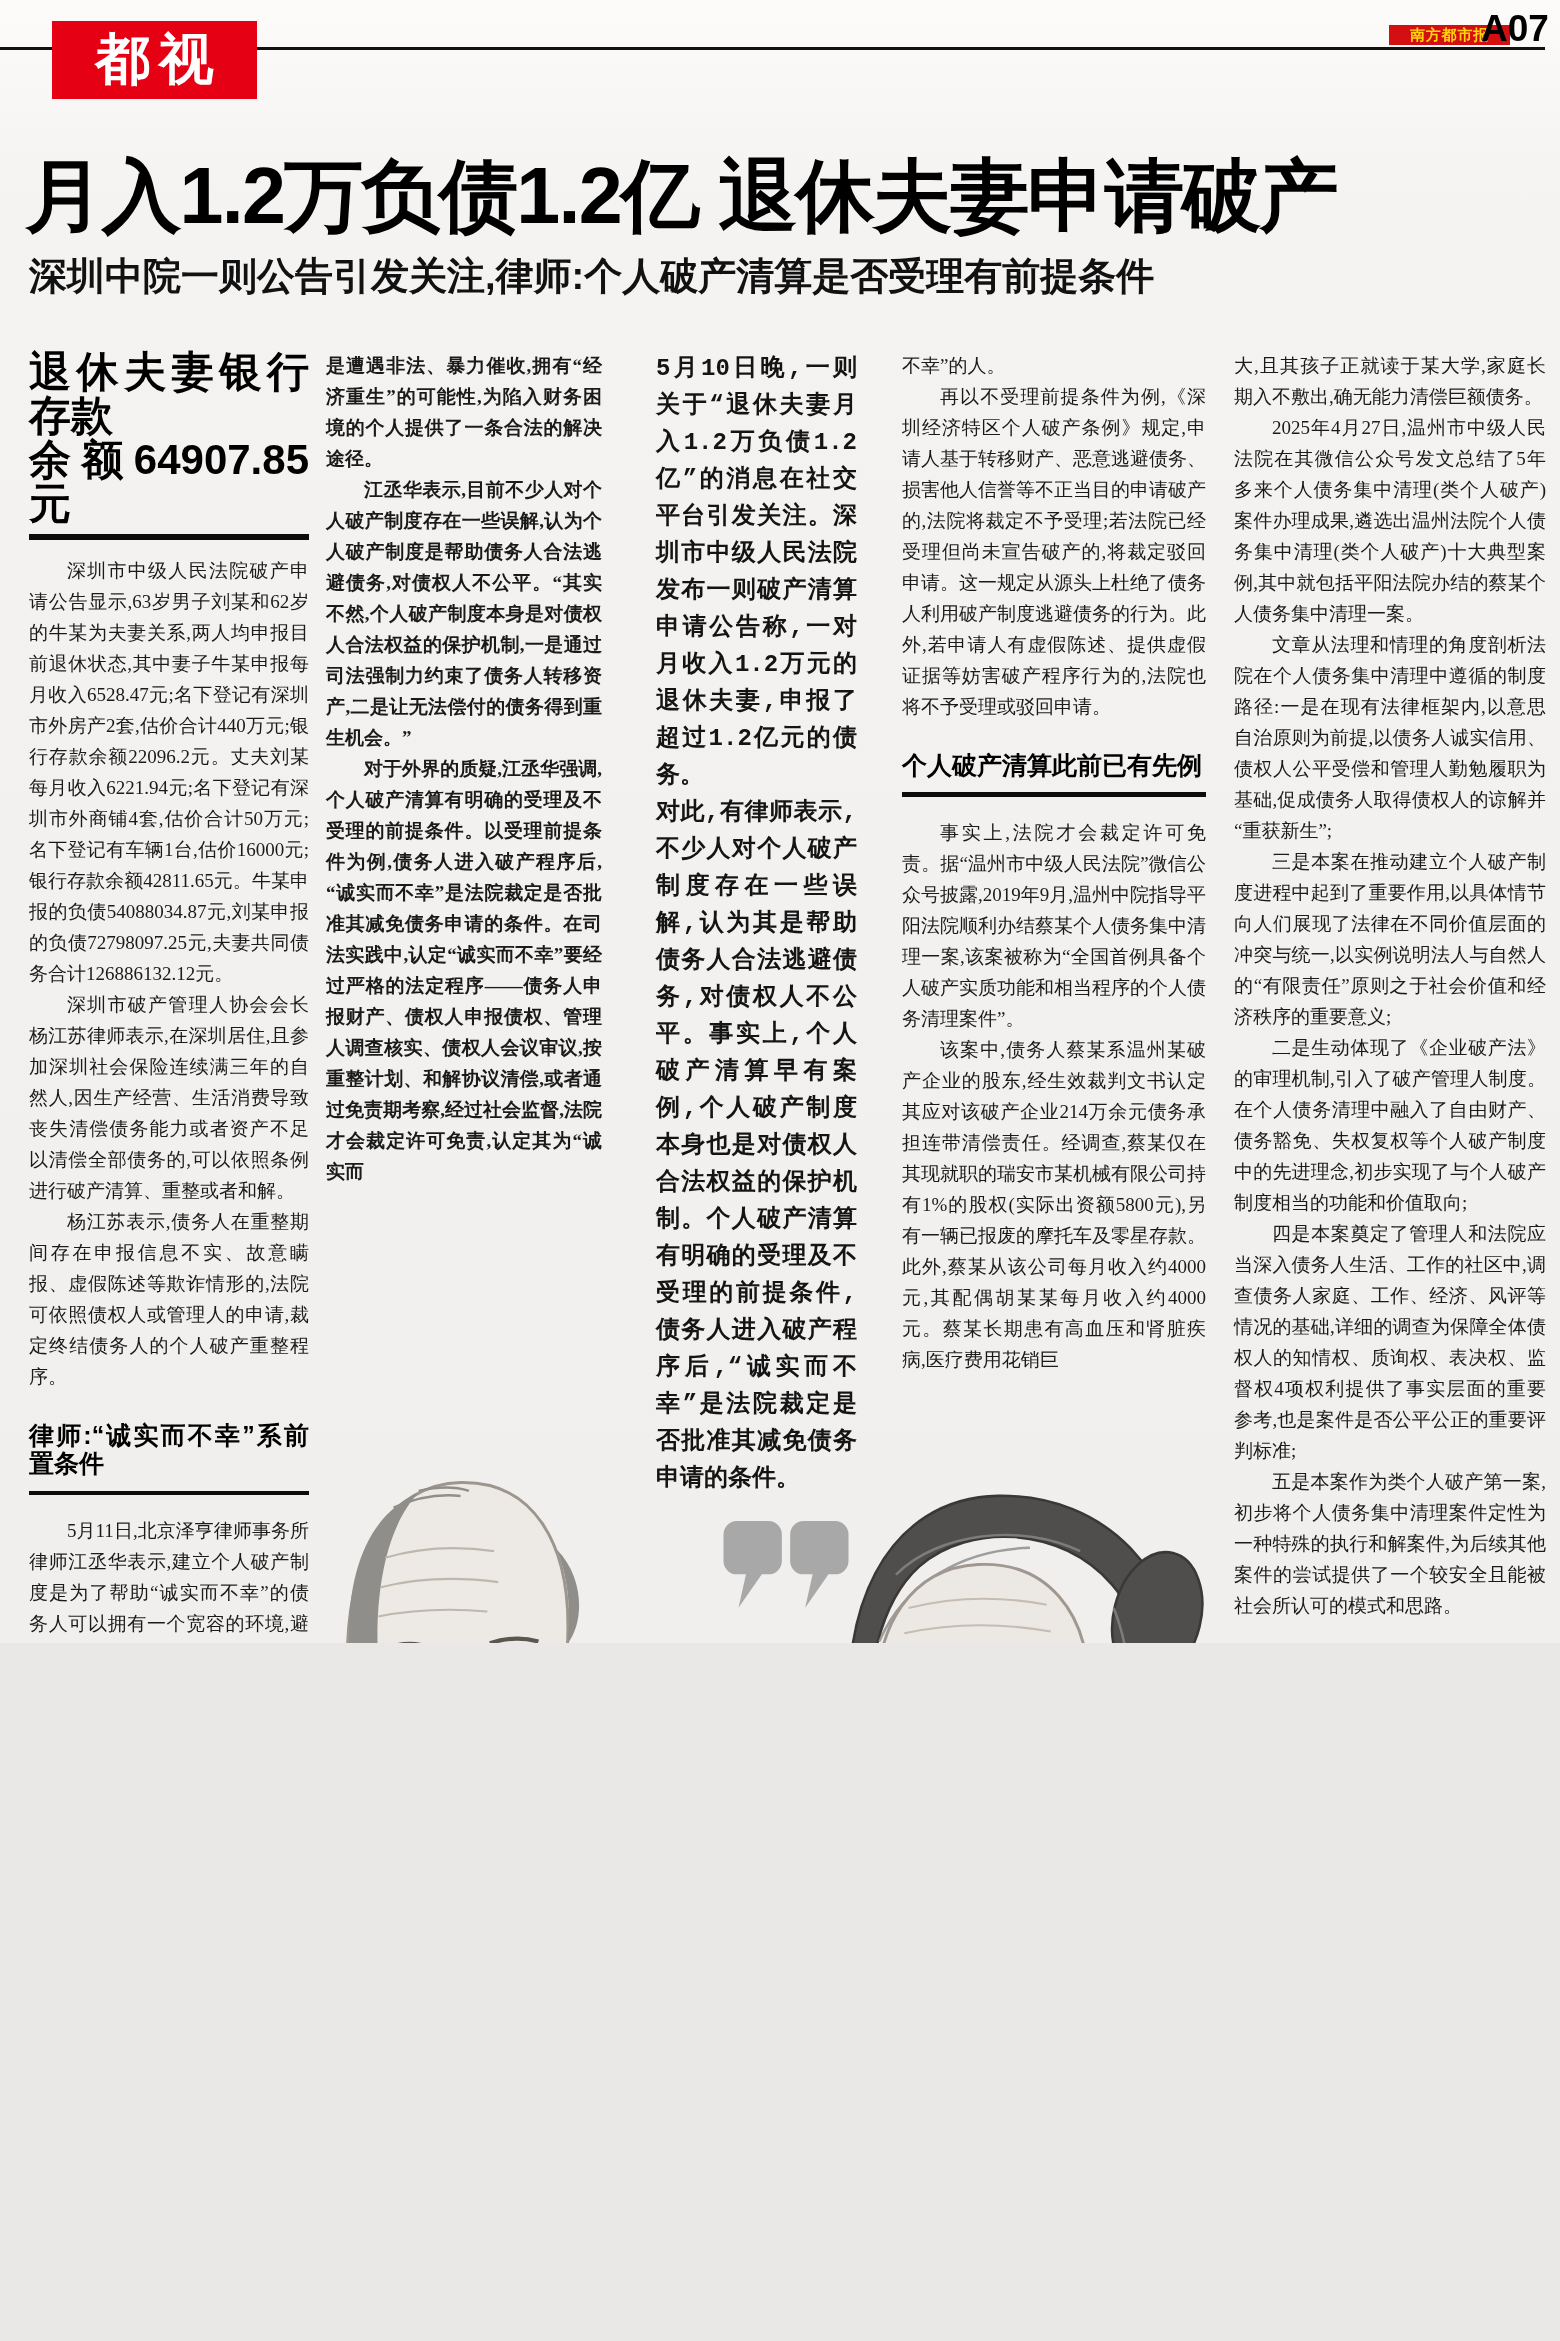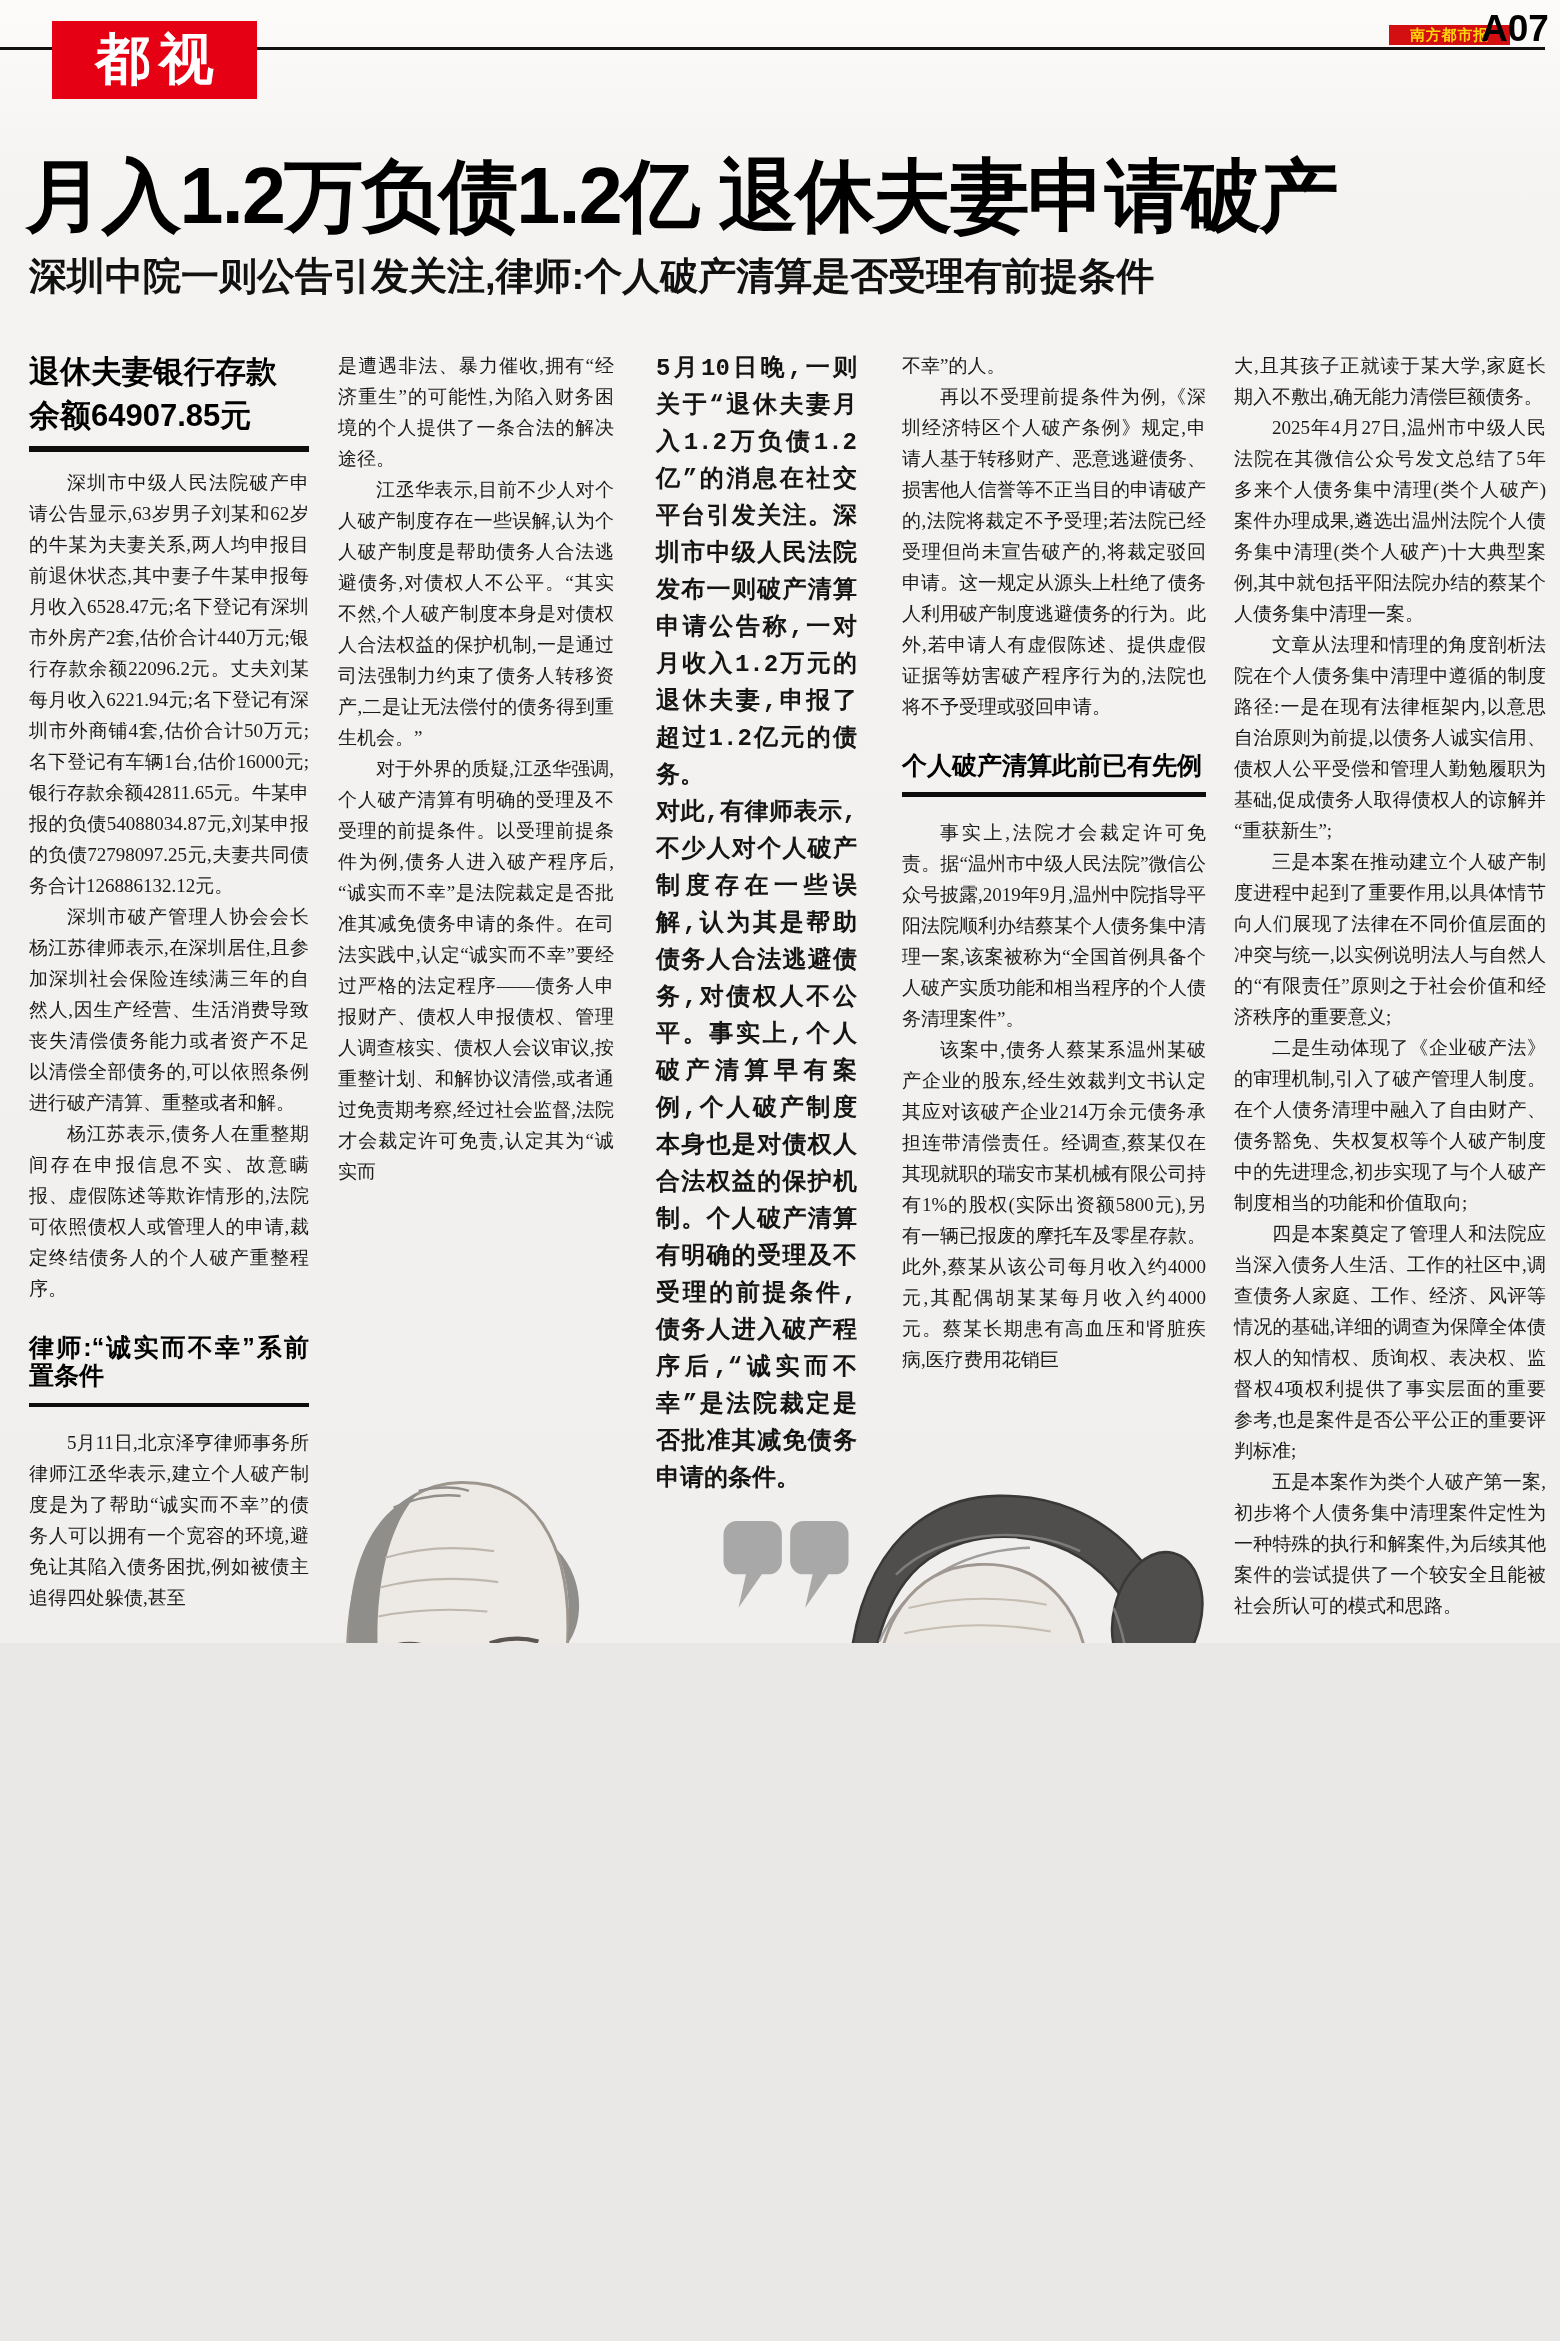--- a/index.html
+++ b/index.html
@@ -20,29 +20,29 @@
 
   
   #headline{position:absolute;left:25px;top:144px;width:1520px;font-size:79px;font-weight:900;
             letter-spacing:-1.7px;color:#000;white-space:nowrap;}
   #subheadline{position:absolute;left:29px;top:251px;width:1516px;font-size:38px;font-weight:700;color:#111;}
 
   
   .col{position:absolute;top:350px;z-index:2;font-size:19px;line-height:31px;text-align:justify;
        word-break:break-all;}
   #col1{left:29px;width:280px;}
-  #col2{left:338px;width:276px;}
+  #col2{left:326px;width:276px;font-weight:bold;}
   #col3{left:656px;width:201px;font-family:Liberation Mono, monospace;
         font-size:24px;line-height:37px;font-weight:600;color:#141414;}
   #col4{left:902px;width:304px;}
   #col5{left:1234px;width:312px;}
   .para{margin:0;text-indent:2em;}
   .para.cont{text-indent:0;}
   .kicker-head{font-family:"Liberation Sans","DejaVu Sans",sans-serif;font-weight:900;
-               font-size:31px;line-height:44px;color:#000;text-indent:0;margin:0;}
+               font-size:42px;line-height:44px;color:#000;text-indent:0;margin:0;}
   .kicker-rule{height:5.9px;background:#0d0d0d;margin:8.4px 0 15px 0;}
   .subhead{font-family:"Liberation Sans","DejaVu Sans",sans-serif;font-weight:900;font-size:25px;
            line-height:28.5px;color:#000;margin:28.5px 0 0 0;text-indent:0;}
   .subhead-rule{height:4.2px;background:#0d0d0d;margin:13.4px 0 20px 0;}
 
   #lede-quote{margin:23.5px 8.4px 0 auto;display:block;}
 
   
   #credit{position:absolute;left:1315px;top:1705px;width:226px;z-index:3;text-align:center;
           font-family:"Liberation Sans","DejaVu Sans",sans-serif;font-weight:700;

